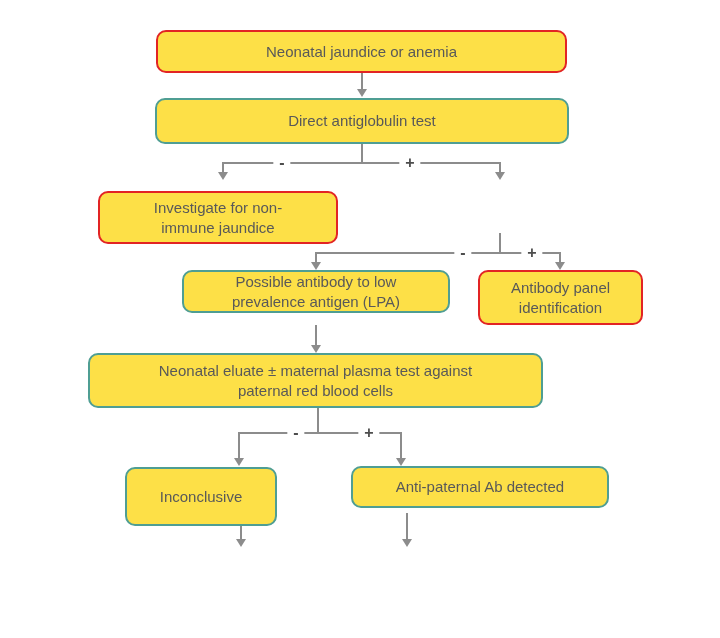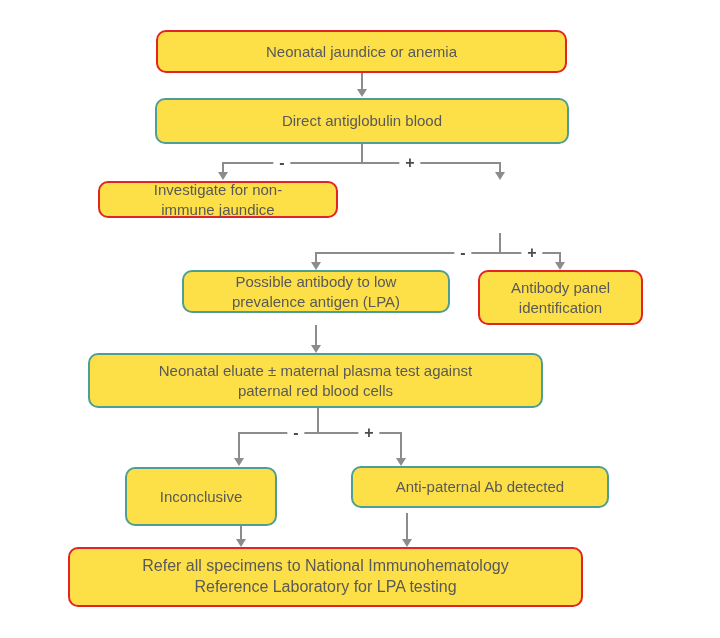--- a/index.html
+++ b/index.html
@@ -35,41 +35,39 @@
     line-height:1;
   }
 </style>
 </head>
 <body>
 
 <div class="canvas">
 
   <div class="node red" style="left:156px;top:30px;width:411px;height:43px;">Neonatal jaundice or anemia</div>
 
-  <div class="node teal" style="left:155px;top:98px;width:414px;height:46px;">Direct antiglobulin blood</div>
+  <div class="node teal" style="left:155px;top:98px;width:414px;height:46px;">Direct antiglobulin test</div>
 
-  <div class="node red" style="left:98px;top:181px;width:240px;height:37px;">Investigate for non-
+  <div class="node red" style="left:98px;top:191px;width:240px;height:53px;">Investigate for non-
 immune jaundice</div>
 
 
   <div class="node teal" style="left:182px;top:270px;width:268px;height:43px;">Possible antibody to low
 prevalence antigen (LPA)</div>
 
   <div class="node red" style="left:478px;top:270px;width:165px;height:55px;">Antibody panel
 identification</div>
 
   <div class="node teal" style="left:88px;top:353px;width:455px;height:55px;">Neonatal eluate ± maternal plasma test against
 paternal red blood cells</div>
 
   <div class="node teal" style="left:125px;top:467px;width:152px;height:59px;">Inconclusive</div>
 
   <div class="node teal" style="left:351px;top:466px;width:258px;height:42px;">Anti-paternal Ab detected</div>
 
-  <div class="node red" style="left:68px;top:547px;width:515px;height:60px;font-size:16px;">Refer all specimens to National Immunohematology
-Reference Laboratory for LPA testing</div>
 
   <div class="vline" style="left:361px;top:73px;height:18px;"></div>
   <div class="arrowhead" style="left:357px;top:89px;"></div>
 
   <div class="vline" style="left:361px;top:144px;height:19px;"></div>
   <div class="hline" style="left:223px;top:162px;width:278px;"></div>
   <div class="vline" style="left:222px;top:162px;height:12px;"></div>
   <div class="arrowhead" style="left:218px;top:172px;"></div>
   <div class="vline" style="left:499px;top:162px;height:12px;"></div>
   <div class="arrowhead" style="left:495px;top:172px;"></div>

